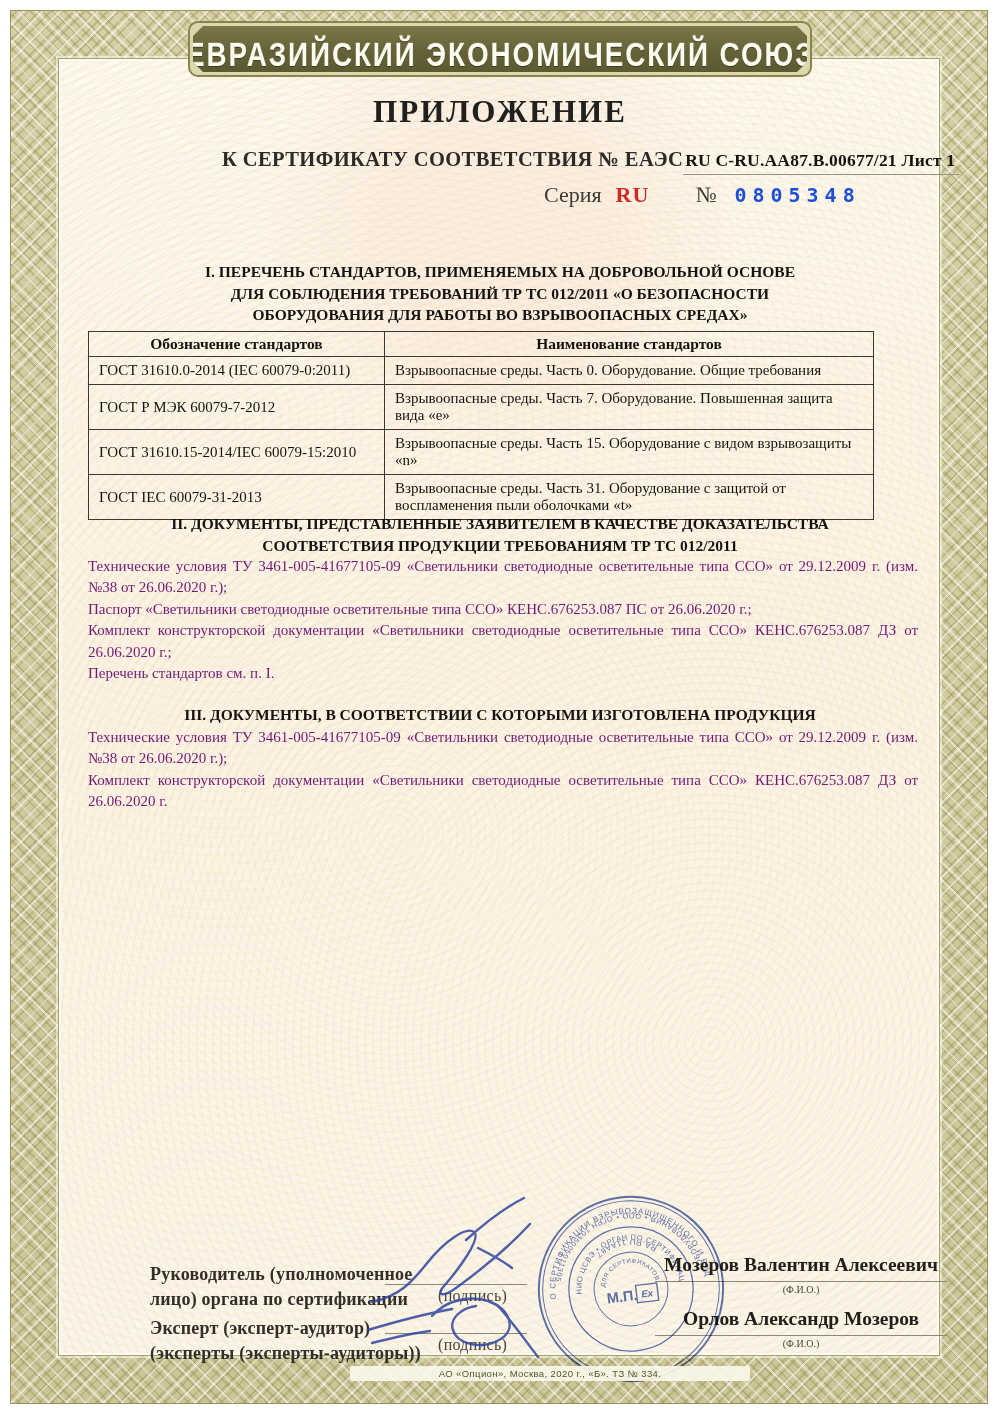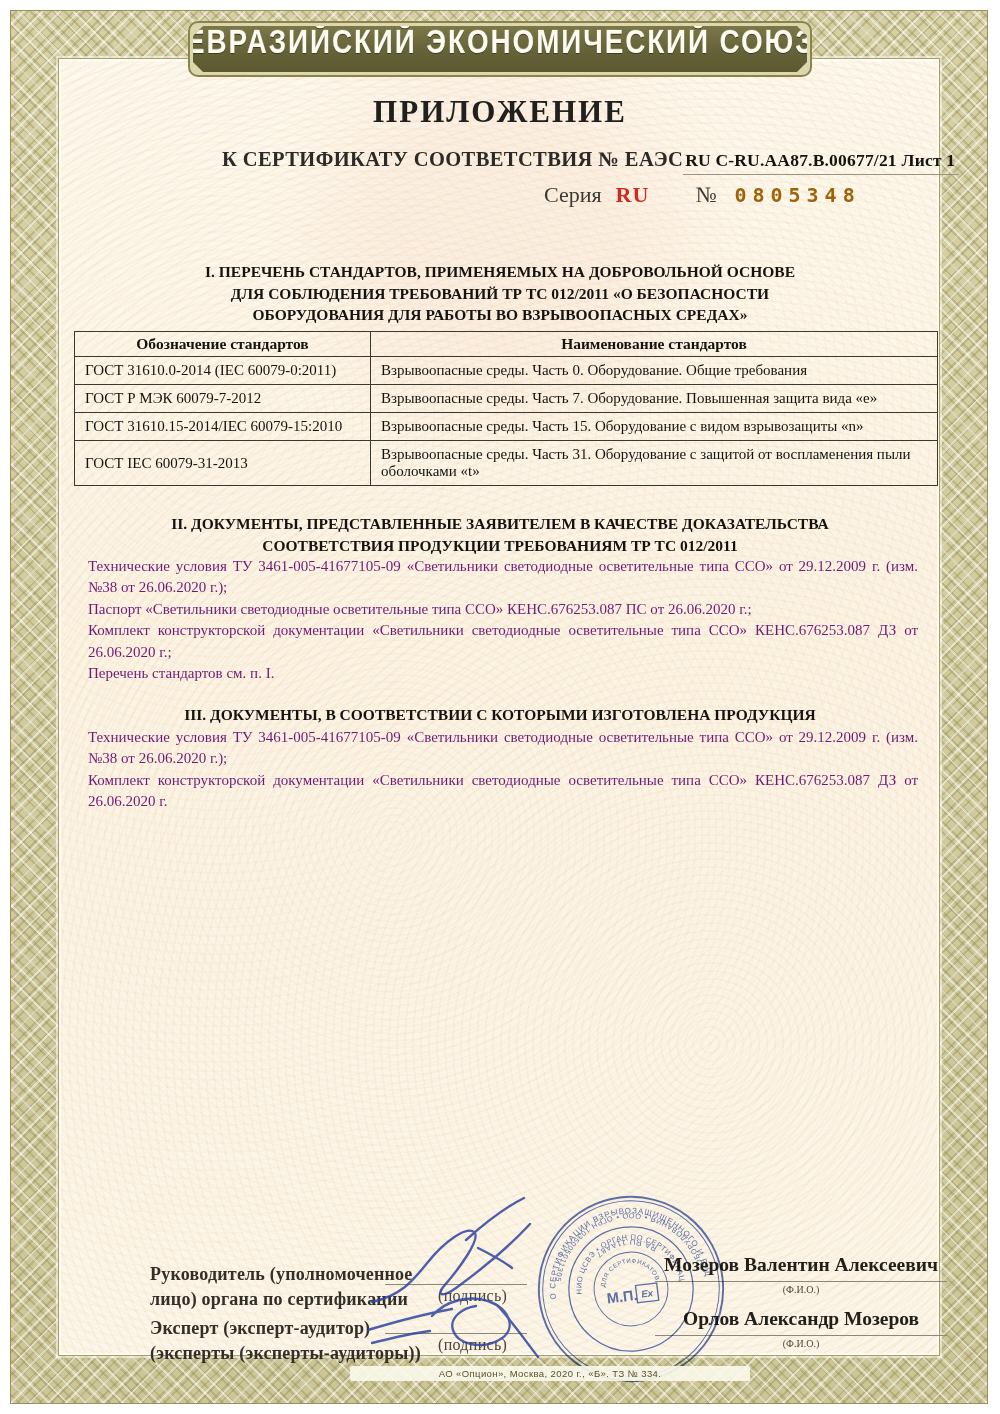--- a/index.html
+++ b/index.html
@@ -31,21 +31,21 @@
       linear-gradient(180deg,#fdf9ee 0%, #fbf3e4 45%, #fbf6e9 100%);
   }
   .content{position:absolute;inset:0;}
 
   
   .banner-outer{
     position:absolute;left:188px;top:21px;width:624px;height:56px;box-sizing:border-box;
     border:2px solid #8a834e;border-radius:10px;background:#ddd7ad;padding:3px;
   }
   .banner-plate{
-    height:100%;display:flex;align-items:flex-start;justify-content:center;
+    height:100%;display:flex;align-items:flex-end;justify-content:center;
     background:linear-gradient(180deg,#7b7749 0%, #656238 55%, #5c5931 100%);
     clip-path:polygon(0 10px,10px 0,calc(100% - 10px) 0,100% 10px,100% calc(100% - 10px),calc(100% - 10px) 100%,10px 100%,0 calc(100% - 10px));
   }
   .banner-text{
     font-family:"Liberation Sans", sans-serif;font-weight:bold;font-size:29px;
     letter-spacing:2px;color:#fbfbf2;white-space:nowrap;
     transform:scaleY(1.12) scaleX(.96);
     text-shadow:0 1px 0 #3e3b20, 0 -1px 0 #8a8656;
   }
 
@@ -53,31 +53,31 @@
   .doc-title{position:absolute;top:94px;left:0;width:100%;text-align:center;
     font-size:31px;font-weight:bold;letter-spacing:2px;color:#20201e;}
   .cert-line{position:absolute;top:148px;left:222px;display:flex;align-items:baseline;white-space:nowrap;}
   .cert-prefix{font-size:20.5px;font-weight:bold;letter-spacing:.4px;color:#2b2a27;}
   .cert-number{font-size:17.5px;font-weight:bold;color:#14130f;border-bottom:1px solid #9a9384;padding:0 4px 3px 2px;letter-spacing:.2px;}
   .series-line{position:absolute;top:182px;left:544px;display:flex;align-items:baseline;white-space:nowrap;}
   .series-label{font-size:22px;color:#3c3a34;}
   .series-value{font-size:22px;font-weight:bold;color:#cf2a20;margin-left:14px;letter-spacing:1px;}
   .num-sign{font-size:22px;color:#3c3a34;margin-left:46px;}
   .blank-number{font-family:"DejaVu Sans Mono", monospace;font-size:20px;font-weight:bold;
-    color:#a16207;letter-spacing:6px;margin-left:18px;}
+    color:#1d4ed8;letter-spacing:6px;margin-left:18px;}
 
   
   .sec-head{position:absolute;left:100px;width:800px;text-align:center;
     font-weight:bold;font-size:15.5px;line-height:1.4;color:#141310;}
   .sec1-head{top:261px;}
   .sec2-head{top:513px;}
   .sec3-head{top:704px;}
 
   
-  table.std-table{position:absolute;top:331px;left:74px;width:864px;border-collapse:collapse;
+  table.std-table{position:absolute;top:331px;left:88px;width:786px;border-collapse:collapse;
     font-size:15px;color:#15130e;table-layout:fixed;}
   .std-table th,.std-table td{border:1.5px solid #3b382f;}
   .std-table th{font-weight:bold;text-align:center;padding:3px 6px;font-size:15.5px;}
   .std-table td{padding:5px 10px;vertical-align:middle;}
   .col-designation{width:296px;}
 
   
   .body-block{position:absolute;left:88px;width:830px;font-size:15px;line-height:1.43;
     text-align:justify;color:#701a75;}
   .sec2-body{top:556px;}

